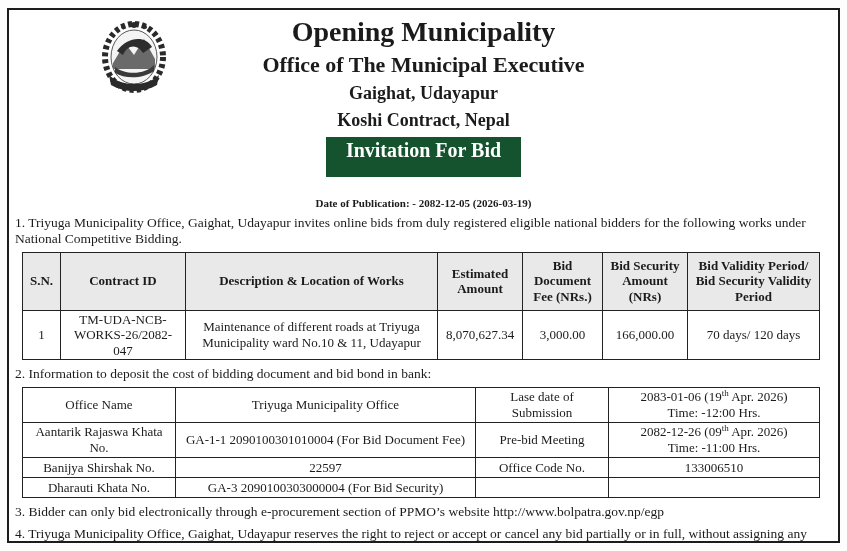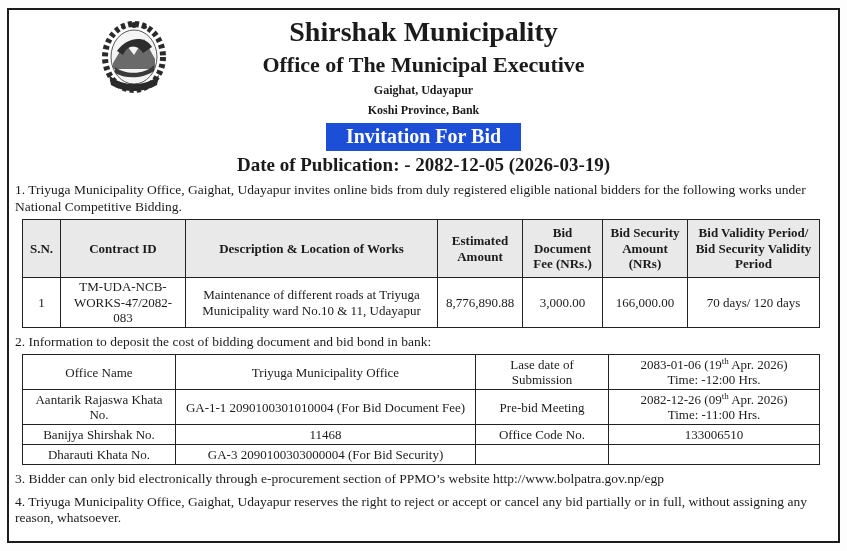--- a/index.html
+++ b/index.html
@@ -20,30 +20,30 @@
     overflow: hidden;
   }
   
   .doc-header { position: relative; text-align: center; padding-top: 5px; }
   .logo {
     position: absolute; left: 88px; top: 3px;
     width: 74px; height: 96px;
   }
   .title { font-size: 28px; font-weight: bold; margin: 2px 0 0 0; line-height: 1.1; }
   .subtitle { font-size: 22px; font-weight: bold; margin: 5px 0 0 0; line-height: 1.1; }
-  .addr { font-size: 12px; font-weight: bold; margin-top: 7px; line-height: 1.1; }
+  .addr { font-size: 18px; font-weight: bold; margin-top: 7px; line-height: 1.1; }
   .banner-wrap { text-align: center; margin-top: 6px; }
   .banner {
     display: inline-block;
-    background: #1d4ed8; color: #ffffff;
+    background: #14532d; color: #ffffff;
     font-size: 20px; font-weight: bold;
-    padding: 2px 20px 4px 20px;
+    padding: 2px 20px 16px 20px;
     line-height: 1.1;
   }
-  .pubdate { text-align: center; font-size: 19px; font-weight: bold; margin-top: 4px; line-height: 1.1; }
+  .pubdate { text-align: center; font-size: 11px; font-weight: bold; margin-top: 20px; line-height: 1.1; }
   
   .para { font-size: 13.5px; line-height: 1.22; margin: 6px 6px 2px 6px; }
   
   table {
     border-collapse: collapse;
     table-layout: fixed;
     width: 797px;
     margin: 4px 12px 3px 13px;
     font-size: 13px;
   }
@@ -74,24 +74,24 @@
         <ellipse cx="37" cy="44" rx="23" ry="27" fill="#f4f4f4" stroke="#555555" stroke-width="1"></ellipse>
         <path d="M16 50 L28 30 L37 42 L47 26 L58 46 L58 56 L16 56 Z" fill="#6a6a6a"></path>
         <path d="M20 38 C30 24 48 22 55 34 L46 40 C40 30 30 32 26 42 Z" fill="#2d2d2d"></path>
         <path d="M18 54 C28 62 48 62 57 52 L57 58 C46 66 28 66 18 60 Z" fill="#3a3a3a"></path>
         <path d="M12 62 C24 74 50 74 62 62 L60 72 C46 80 28 80 14 72 Z" fill="#2a2a2a"></path>
         <circle cx="37" cy="12" r="3" fill="#2a2a2a"></circle>
         <circle cx="26" cy="14" r="2" fill="#2a2a2a"></circle>
         <circle cx="48" cy="14" r="2" fill="#2a2a2a"></circle>
       </svg>
     </div>
-    <div class="title">Shirshak Municipality</div>
+    <div class="title">Opening Municipality</div>
     <div class="subtitle">Office of The Municipal Executive</div>
     <div class="addr">Gaighat, Udayapur</div>
-    <div class="addr">Koshi Province, Bank</div>
+    <div class="addr">Koshi Contract, Nepal</div>
     <div class="banner-wrap">
       <span class="banner">Invitation For Bid</span>
     </div>
     <div class="pubdate">Date of Publication: - 2082-12-05 (2026-03-19)</div>
   </div>
 
   <p class="para">1. Triyuga Municipality Office, Gaighat, Udayapur invites online bids from duly registered eligible national bidders for the following works under National Competitive Bidding.</p>
 
   <table class="bid-table">
     <colgroup>
@@ -110,23 +110,23 @@
         <th>Description &amp; Location of Works</th>
         <th>Estimated Amount</th>
         <th>Bid Document Fee (NRs.)</th>
         <th>Bid Security Amount (NRs)</th>
         <th>Bid Validity Period/ Bid Security Validity Period</th>
       </tr>
     </thead>
     <tbody>
       <tr>
         <td>1</td>
-        <td>TM-UDA-NCB-WORKS-47/2082-083</td>
+        <td>TM-UDA-NCB-WORKS-26/2082-047</td>
         <td class="desc-cell">Maintenance of different roads at Triyuga Municipality ward No.10 &amp; 11, Udayapur</td>
-        <td>8,776,890.88</td>
+        <td>8,070,627.34</td>
         <td>3,000.00</td>
         <td>166,000.00</td>
         <td>70 days/ 120 days</td>
       </tr>
     </tbody>
   </table>
 
   <p class="para">2. Information to deposit the cost of bidding document and bid bond in bank:</p>
 
   <table class="info-table">
@@ -150,21 +150,21 @@
         <td>Aantarik Rajaswa Khata No.</td>
         <td>GA-1-1 2090100301010004 (For Bid Document Fee)</td>
         <td>Pre-bid Meeting</td>
         <td>
           <div><span>2082-12-26 (09</span><sup>th</sup><span> Apr. 2026)</span></div>
           <div>Time: -11:00 Hrs.</div>
         </td>
       </tr>
       <tr class="short">
         <td>Banijya Shirshak No.</td>
-        <td>11468</td>
+        <td>22597</td>
         <td>Office Code No.</td>
         <td>133006510</td>
       </tr>
       <tr class="short">
         <td>Dharauti Khata No.</td>
         <td>GA-3 2090100303000004 (For Bid Security)</td>
         <td></td>
         <td></td>
       </tr>
     </tbody>

